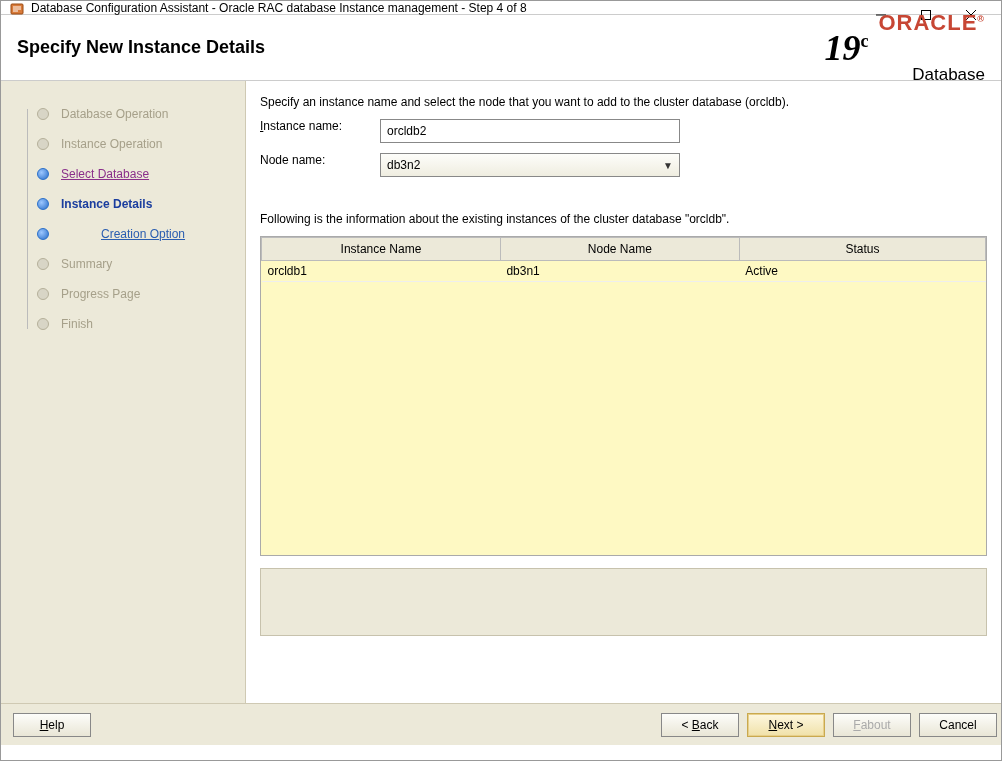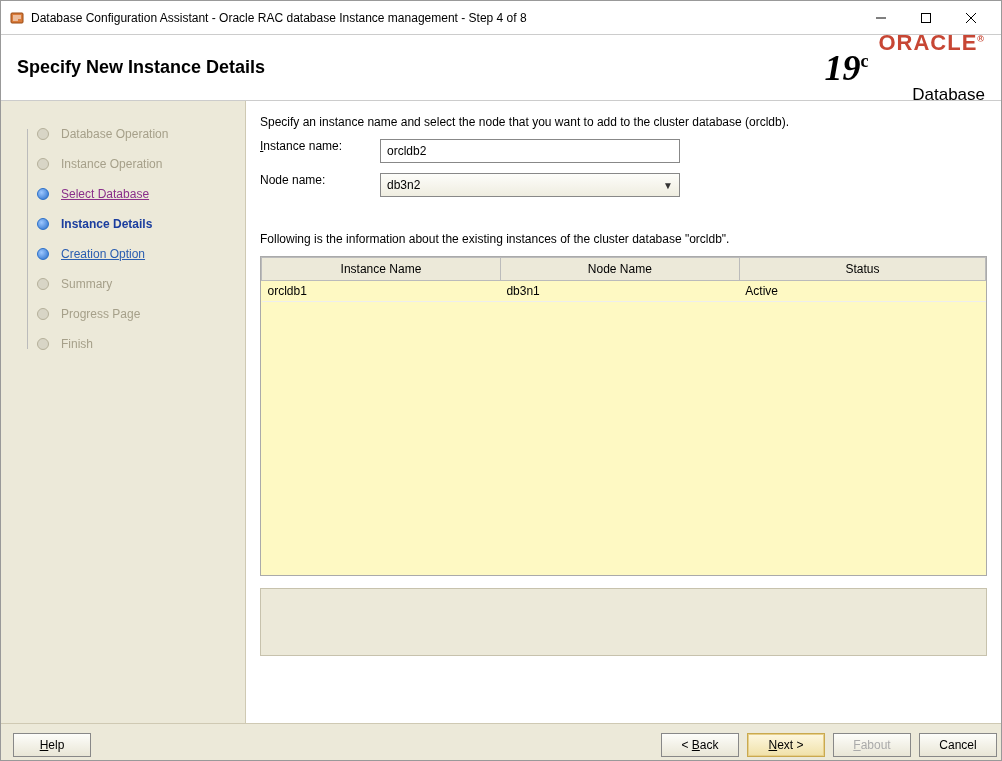--- a/index.html
+++ b/index.html
@@ -6,25 +6,24 @@
 body {
   font-family: "Segoe UI", Tahoma, sans-serif;
   font-size: 12px;
   background: #fff;
   width: 1002px;
   height: 761px;
   overflow: hidden;
   border: 1px solid #999;
 }
 .titlebar {
-  height: 34px;
+  height: 14px;
   background: #fff;
   border-bottom: 1px solid #ccc;
   display: flex;
-  align-items: center;
   padding: 0 8px;
 }
 .titlebar-icon {
   width: 16px; height: 16px;
   margin-right: 6px;
   display: inline-flex;
   align-items: center;
   justify-content: center;
 }
 .titlebar-title {
@@ -134,20 +133,21 @@
   color: #8a2f8a;
   text-decoration: underline;
 }
 .step.current .step-label {
   color: #1a3d9e;
   font-weight: bold;
 }
 .step.upcoming .step-label {
   color: #2a5db0;
   text-decoration: underline;
+  margin-left: 40px;
 }
 .main {
   flex: 1;
   background: #fff;
   padding: 14px 14px 10px 14px;
   display: flex;
   flex-direction: column;
 }
 .instr {
   font-size: 12px;

